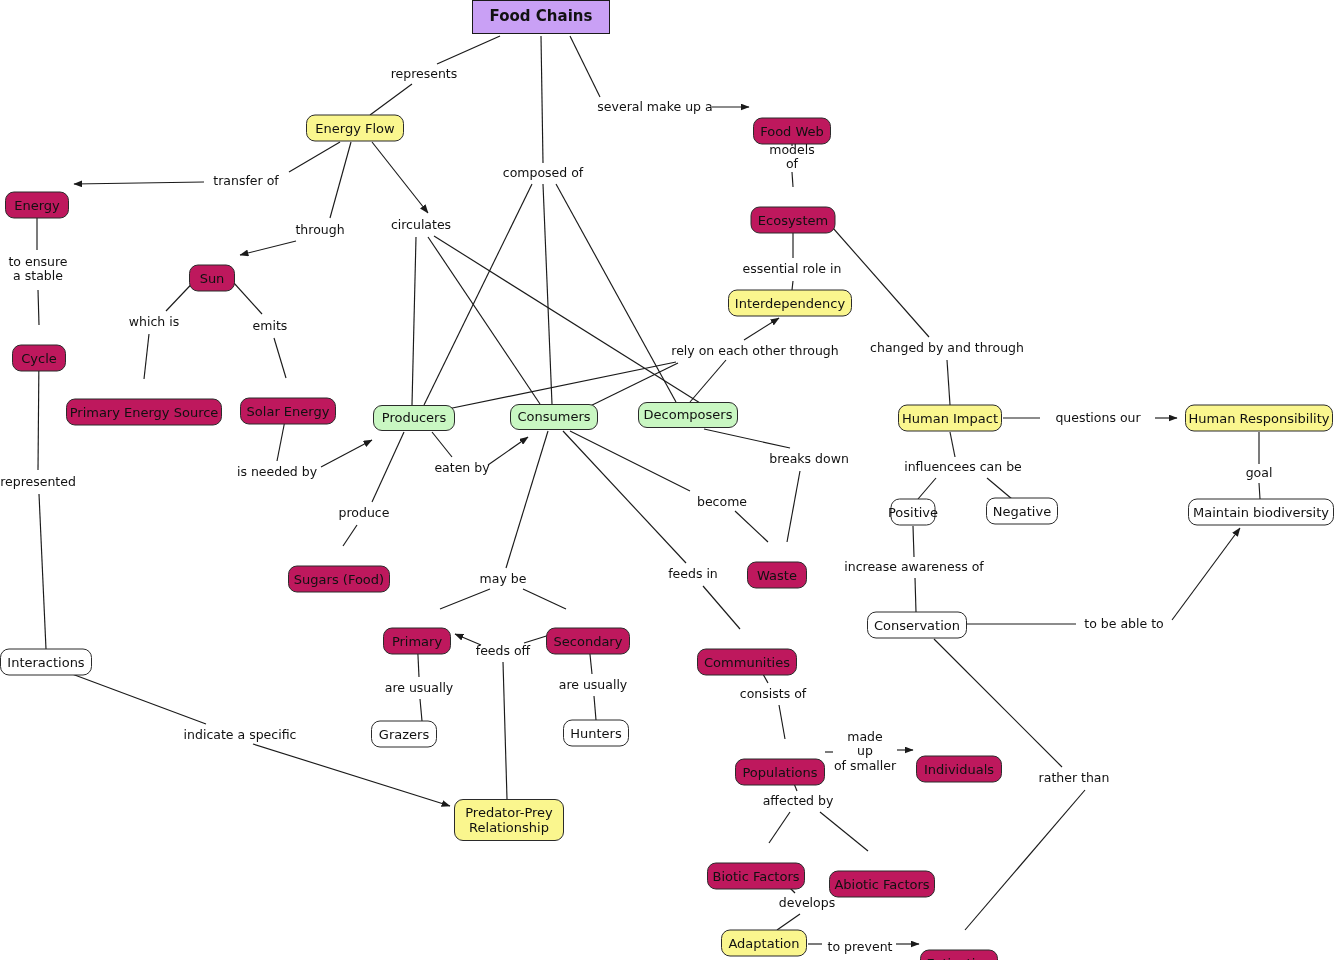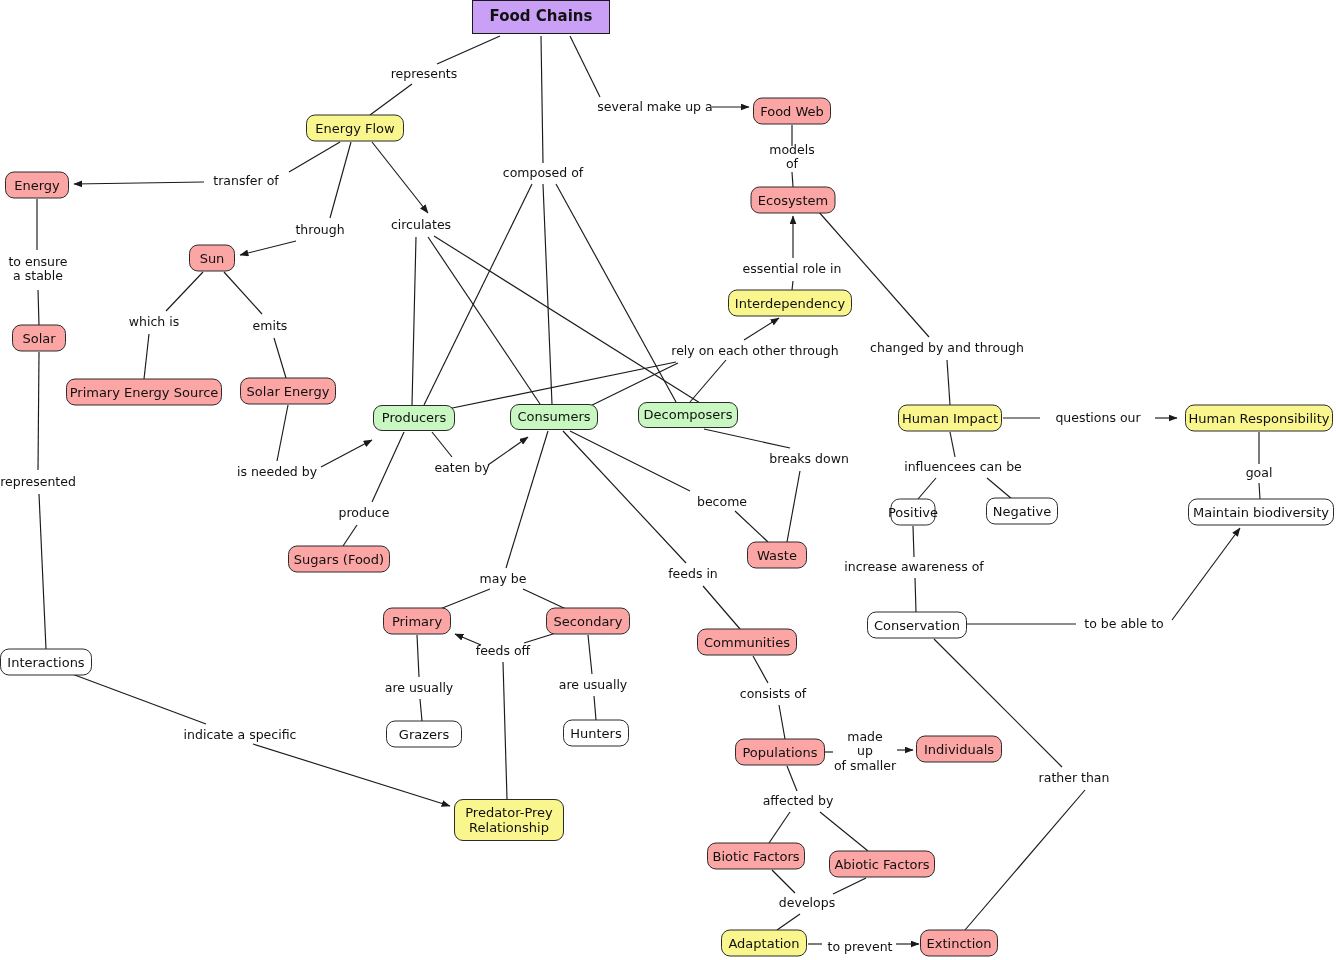--- a/index.html
+++ b/index.html
@@ -51,21 +51,21 @@
     display: flex;
     align-items: center;
     justify-content: center;
     text-align: center;
     line-height: 1.18;
     padding: 2px 6px;
     transform: translate(-50%, -50%);
     white-space: pre;
   }
   .node.white  { background: #ffffff; }
-  .node.blue   { background: #fca5a5; }
+  .node.blue   { background: #be185d; margin-top: 20px; }
   .node.green  { background: #c9f7c2; }
   .node.yellow { background: #faf68e; }
   .node.purple {
     background: #c9a0f5;
     border-radius: 0;
     border: 1.6px solid #1a1a1a;
     font-weight: bold;
     font-size: 15px;
   }
 </style>
@@ -165,40 +165,40 @@
         <line x1="896" y1="944" x2="919" y2="944" class="edge-line" marker-end="url(#arrowhead)"></line>
       </g>
   </svg>
   <div id="node-layer">
       <div class="node purple" style="left: 541px; top: 17px; width: 138px; height: 34px;">Food Chains</div>
       <div class="node yellow" style="left: 355px; top: 128px; width: 98px; height: 27px;">Energy Flow</div>
       <div class="node blue" style="left: 792px; top: 111px; width: 78px; height: 27px;">Food Web</div>
       <div class="node blue" style="left: 793px; top: 200px; width: 85px; height: 27px;">Ecosystem</div>
       <div class="node blue" style="left: 37px; top: 185px; width: 64px; height: 27px;">Energy</div>
       <div class="node blue" style="left: 212px; top: 258px; width: 46px; height: 27px;">Sun</div>
-      <div class="node blue" style="left: 39px; top: 338px; width: 54px; height: 27px;">Solar</div>
+      <div class="node blue" style="left: 39px; top: 338px; width: 54px; height: 27px;">Cycle</div>
       <div class="node blue" style="left: 144px; top: 392px; width: 156px; height: 27px;">Primary Energy Source</div>
       <div class="node blue" style="left: 288px; top: 391px; width: 96px; height: 27px;">Solar Energy</div>
       <div class="node yellow" style="left: 790px; top: 303px; width: 124px; height: 27px;">Interdependency</div>
       <div class="node green" style="left: 414px; top: 418px; width: 82px; height: 26px;">Producers</div>
       <div class="node green" style="left: 554px; top: 417px; width: 88px; height: 26px;">Consumers</div>
       <div class="node green" style="left: 688px; top: 415px; width: 100px; height: 26px;">Decomposers</div>
       <div class="node yellow" style="left: 950px; top: 418px; width: 104px; height: 27px;">Human Impact</div>
       <div class="node yellow" style="left: 1259px; top: 418px; width: 148px; height: 27px;">Human Responsibility</div>
       <div class="node white" style="left: 46px; top: 662px; width: 92px; height: 27px;">Interactions</div>
       <div class="node blue" style="left: 339px; top: 559px; width: 102px; height: 27px;">Sugars (Food)</div>
       <div class="node white" style="left: 913px; top: 512px; width: 45px; height: 27px;">Positive</div>
       <div class="node white" style="left: 1022px; top: 511px; width: 72px; height: 27px;">Negative</div>
       <div class="node white" style="left: 1261px; top: 512px; width: 146px; height: 27px;">Maintain biodiversity</div>
       <div class="node blue" style="left: 777px; top: 555px; width: 60px; height: 27px;">Waste</div>
       <div class="node blue" style="left: 417px; top: 621px; width: 68px; height: 27px;">Primary</div>
       <div class="node blue" style="left: 588px; top: 621px; width: 84px; height: 27px;">Secondary</div>
       <div class="node white" style="left: 917px; top: 625px; width: 100px; height: 27px;">Conservation</div>
       <div class="node blue" style="left: 747px; top: 642px; width: 100px; height: 27px;">Communities</div>
-      <div class="node white" style="left: 424px; top: 734px; width: 76px; height: 27px; border-radius: 9px;">Grazers</div>
+      <div class="node white" style="left: 404px; top: 734px; width: 66px; height: 27px; border-radius: 9px;">Grazers</div>
       <div class="node white" style="left: 596px; top: 733px; width: 66px; height: 27px;">Hunters</div>
       <div class="node blue" style="left: 780px; top: 752px; width: 90px; height: 27px;">Populations</div>
       <div class="node blue" style="left: 959px; top: 749px; width: 86px; height: 27px;">Individuals</div>
       <div class="node yellow" style="left: 509px; top: 820px; width: 110px; height: 42px;">Predator-Prey
 Relationship</div>
       <div class="node blue" style="left: 756px; top: 856px; width: 98px; height: 27px;">Biotic Factors</div>
       <div class="node blue" style="left: 882px; top: 864px; width: 106px; height: 27px;">Abiotic Factors</div>
       <div class="node yellow" style="left: 764px; top: 943px; width: 86px; height: 27px;">Adaptation</div>
       <div class="node blue" style="left: 959px; top: 943px; width: 78px; height: 27px;">Extinction</div>
     </div>

